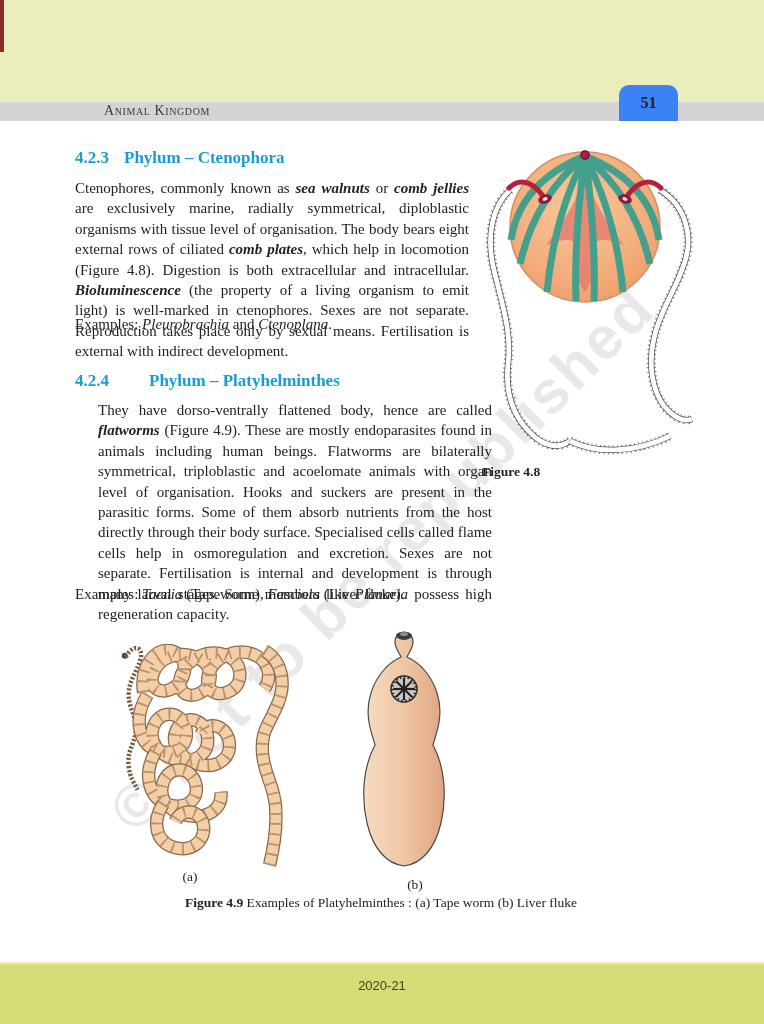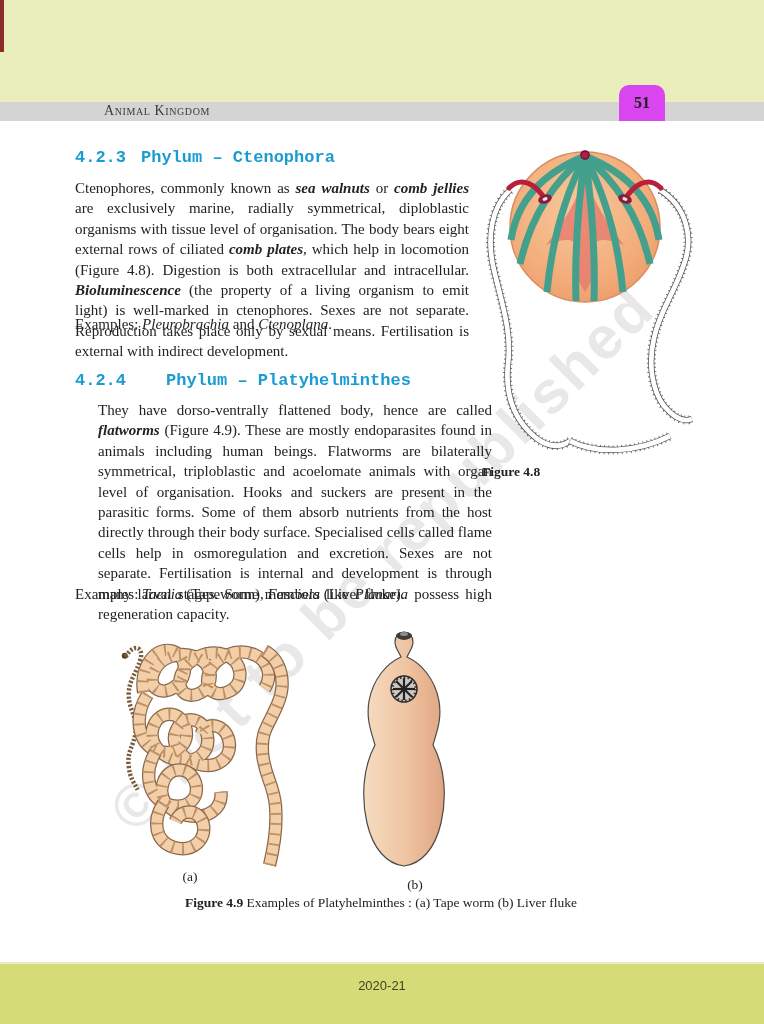--- a/index.html
+++ b/index.html
@@ -9,34 +9,34 @@
   }
   
   .top-band{position:absolute;left:0;top:0;width:764px;height:102px;background:#eaeebc;}
   .corner-mark{position:absolute;left:0;top:0;width:4px;height:52px;background:#8d2b2b;}
   .header-bar{position:absolute;left:0;top:102px;width:764px;height:19px;background:#d4d4d4;}
   .header-title{
     position:absolute;left:104px;top:103px;font-variant:small-caps;
     font-size:14px;letter-spacing:0.6px;color:#3a3a3a;
   }
   .page-tab{
-    position:absolute;left:619px;top:85px;width:46px;height:36px;background:#d946ef;
+    position:absolute;left:619px;top:85px;width:59px;height:36px;background:#3b82f6;
     border-radius:10px 10px 0 0;display:flex;align-items:center;justify-content:center;
   }
   .page-number{font-weight:bold;font-size:16px;color:#222;}
   
   .watermark{
     position:absolute;left:96px;top:796px;transform:rotate(-45deg);transform-origin:left top;
     font-family:"Liberation Sans",sans-serif;font-weight:bold;font-size:60px;
     letter-spacing:3px;color:rgba(110,110,110,0.16);white-space:nowrap;pointer-events:none;
   }
   
   .heading{
     position:absolute;left:75px;display:flex;gap:15px;
-    font-family:Liberation Mono, monospace;font-weight:bold;font-size:17px;color:#1a9cd3;
+    font-family:Liberation Serif, serif;font-weight:bold;font-size:17px;color:#1a9cd3;
   }
   .h1{top:148px;} .h2{top:371px;gap:40px;}
   .para{
     position:absolute;left:75px;width:394px;text-align:justify;
     font-size:15px;line-height:20.4px;color:#222;
   }
   .p1{top:178px;} .p2{top:400px;margin-left:23px;}
   .examples{position:absolute;left:75px;font-size:15px;color:#222;}
   .e1{top:316px;text-align:center;} .e2{top:586px;}
   .rb{font-weight:bold;font-style:italic;} .ri{font-style:italic;}

